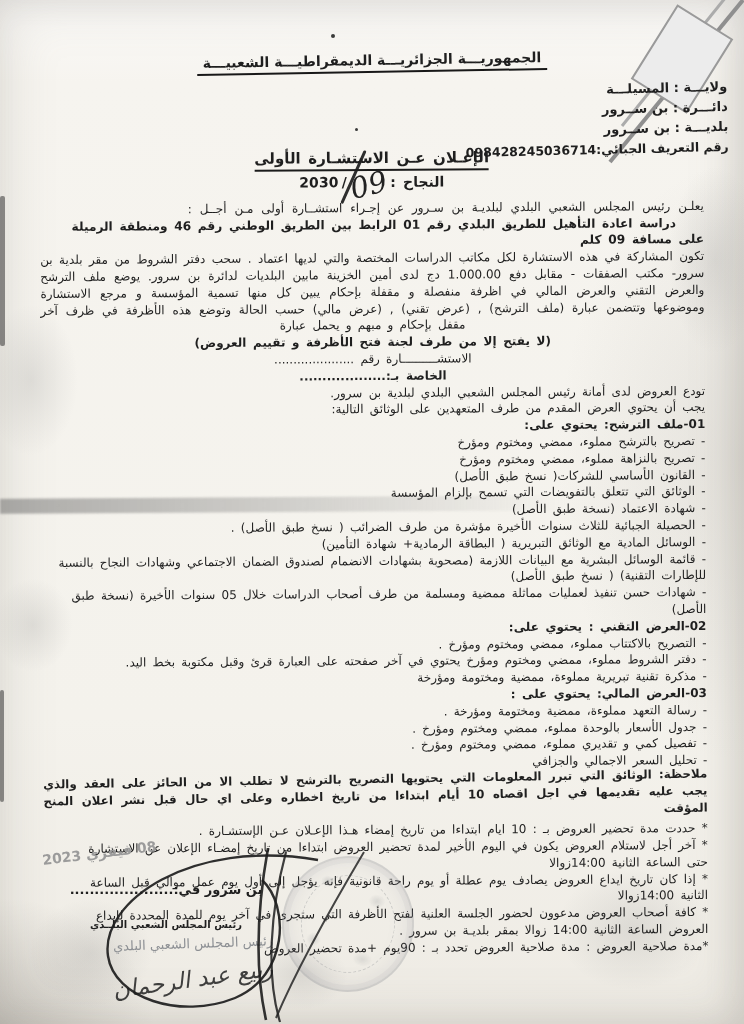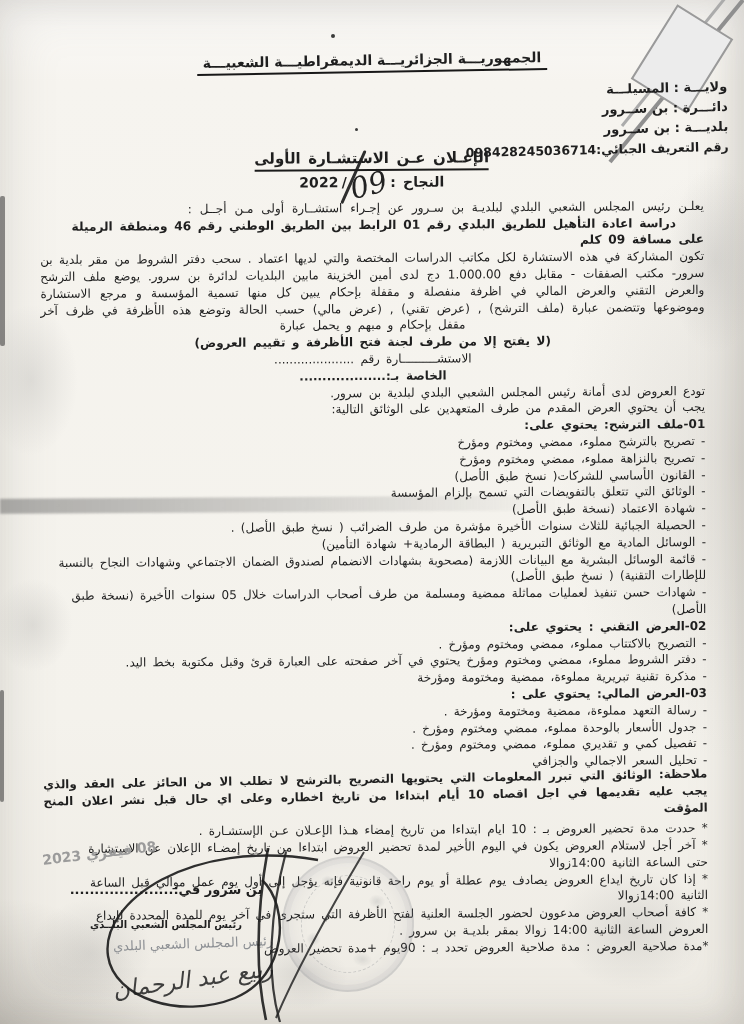--- a/index.html
+++ b/index.html
@@ -109,21 +109,21 @@
   <div class="pen-slash"></div>
 
   <div class="flow">
     <p class="doc-title">
       <span>الإعـلان عـن الاستشـارة الأولى</span>
     </p>
     <div class="num-line">
       <span>النجاح :</span>
       <span class="hw-num">09</span>
       <span>/</span>
-      <span dir="ltr">2022</span>
+      <span dir="ltr">2030</span>
     </div>
     <p class="intro">يعلـن رئيس المجلس الشعبي البلدي لبلديـة بن سـرور عن إجـراء استشــارة أولى مـن أجــل :</p>
     <p class="subject">دراسة اعادة التأهيل للطريق البلدي رقم 01 الرابط بين الطريق الوطني رقم 46 ومنطقة الرميلة على مسافة 09 كلم</p>
     <p class="para">تكون المشاركة في هذه الاستشارة لكل مكاتب الدراسات المختصة والتي لديها اعتماد . سحب دفتر الشروط من مقر بلدية بن سرور- مكتب الصفقات - مقابل دفع 1.000.00 دج لدى أمين الخزينة مابين البلديات لدائرة بن سرور. يوضع ملف الترشح والعرض التقني والعرض المالي في اظرفة منفصلة و مقفلة بإحكام يبين كل منها تسمية المؤسسة و مرجع الاستشارة وموضوعها وتتضمن عبارة (ملف الترشح) , (عرض تقني) , (عرض مالي) حسب الحالة وتوضع هذه الأظرفة في ظرف آخر مقفل بإحكام و مبهم و يحمل عبارة</p>
     <p class="center-b">(لا يفتح إلا من طرف لجنة فتح الأظرفة و تقييم العروض)</p>
     <p class="center-n">الاستشــــــــــارة رقم .....................</p>
     <p class="center-b">الخاصة بـ:...................</p>
     <p>تودع العروض لدى أمانة رئيس المجلس الشعبي البلدي لبلدية بن سرور.</p>
     <p>يجب أن يحتوي العرض المقدم من طرف المتعهدين على الوثائق التالية:</p>
 

